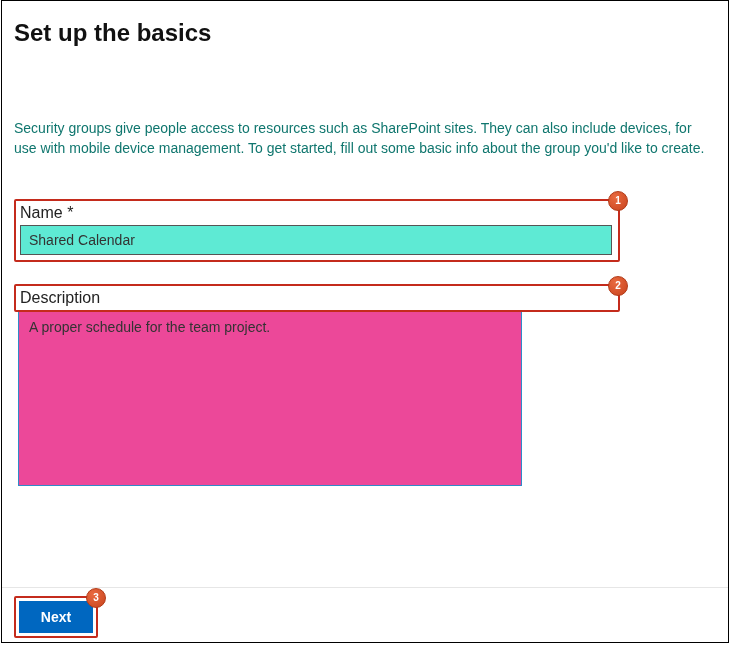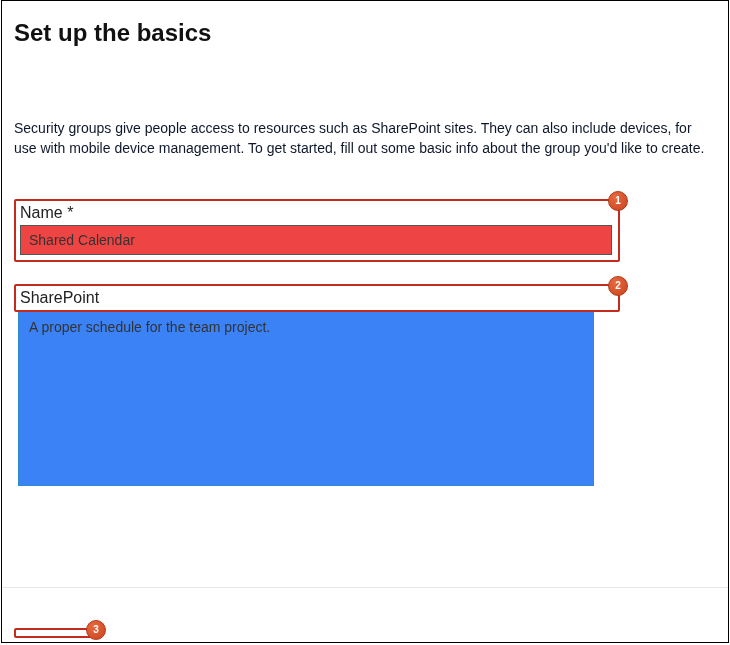--- a/index.html
+++ b/index.html
@@ -18,21 +18,21 @@
     background: #fff;
   }
   .page-title {
     font-size: 24px;
     font-weight: 700;
     color: #111;
     margin-bottom: 71px;
   }
   .intro {
     font-size: 14px;
-    color: #0f172a;
+    color: #0f766e;
     line-height: 1.45;
     margin-bottom: 40px;
     max-width: 704px;
   }
   .field-block {
     position: relative;
     margin-bottom: 22px;
   }
   .annot-box {
     border: 2px solid #c42b1c;
@@ -72,31 +72,31 @@
     margin-bottom: 3px;
     display: block;
   }
   .txt-input {
     width: 592px;
     height: 30px;
     border: 1px solid #555;
     font-size: 14px;
     padding: 4px 8px;
     color: #333;
-    background: #ef4444;
+    background: #5eead4;
     font-family: inherit;
   }
   .txt-area {
-    width: 576px;
+    width: 504px;
     height: 176px;
     border: 1px solid #2f8bc9;
     font-size: 14px;
     padding: 8px 10px;
     color: #333;
-    background: #3b82f6;
+    background: #ec4899;
     font-family: inherit;
     resize: none;
     display: block;
   }
   .desc-wrap { padding-bottom: 0; }
   .footer-sep {
     position: absolute;
     left: 0;
     right: 0;
     bottom: 54px;
@@ -128,24 +128,25 @@
     <div class="annot-box annot-box-name">
       <div class="badge">1</div>
       <label class="field-label">Name *</label>
       <input type="text" class="txt-input" value="Shared Calendar" style="">
     </div>
   </div>
 
   <div class="field-block">
     <div class="annot-box annot-box-desc desc-wrap">
       <div class="badge">2</div>
-      <label class="field-label">SharePoint</label>
+      <label class="field-label">Description</label>
     </div>
     <textarea class="txt-area" style="margin-left: 4px; margin-top: -2px;">A proper schedule for the team project.</textarea>
   </div>
 
   <div class="footer-sep"></div>
 
   <div class="annot-box annot-box-next">
     <div class="badge">3</div>
+    <button class="next-btn">Next</button>
   </div>
 
 </div>
 
 </body></html>

